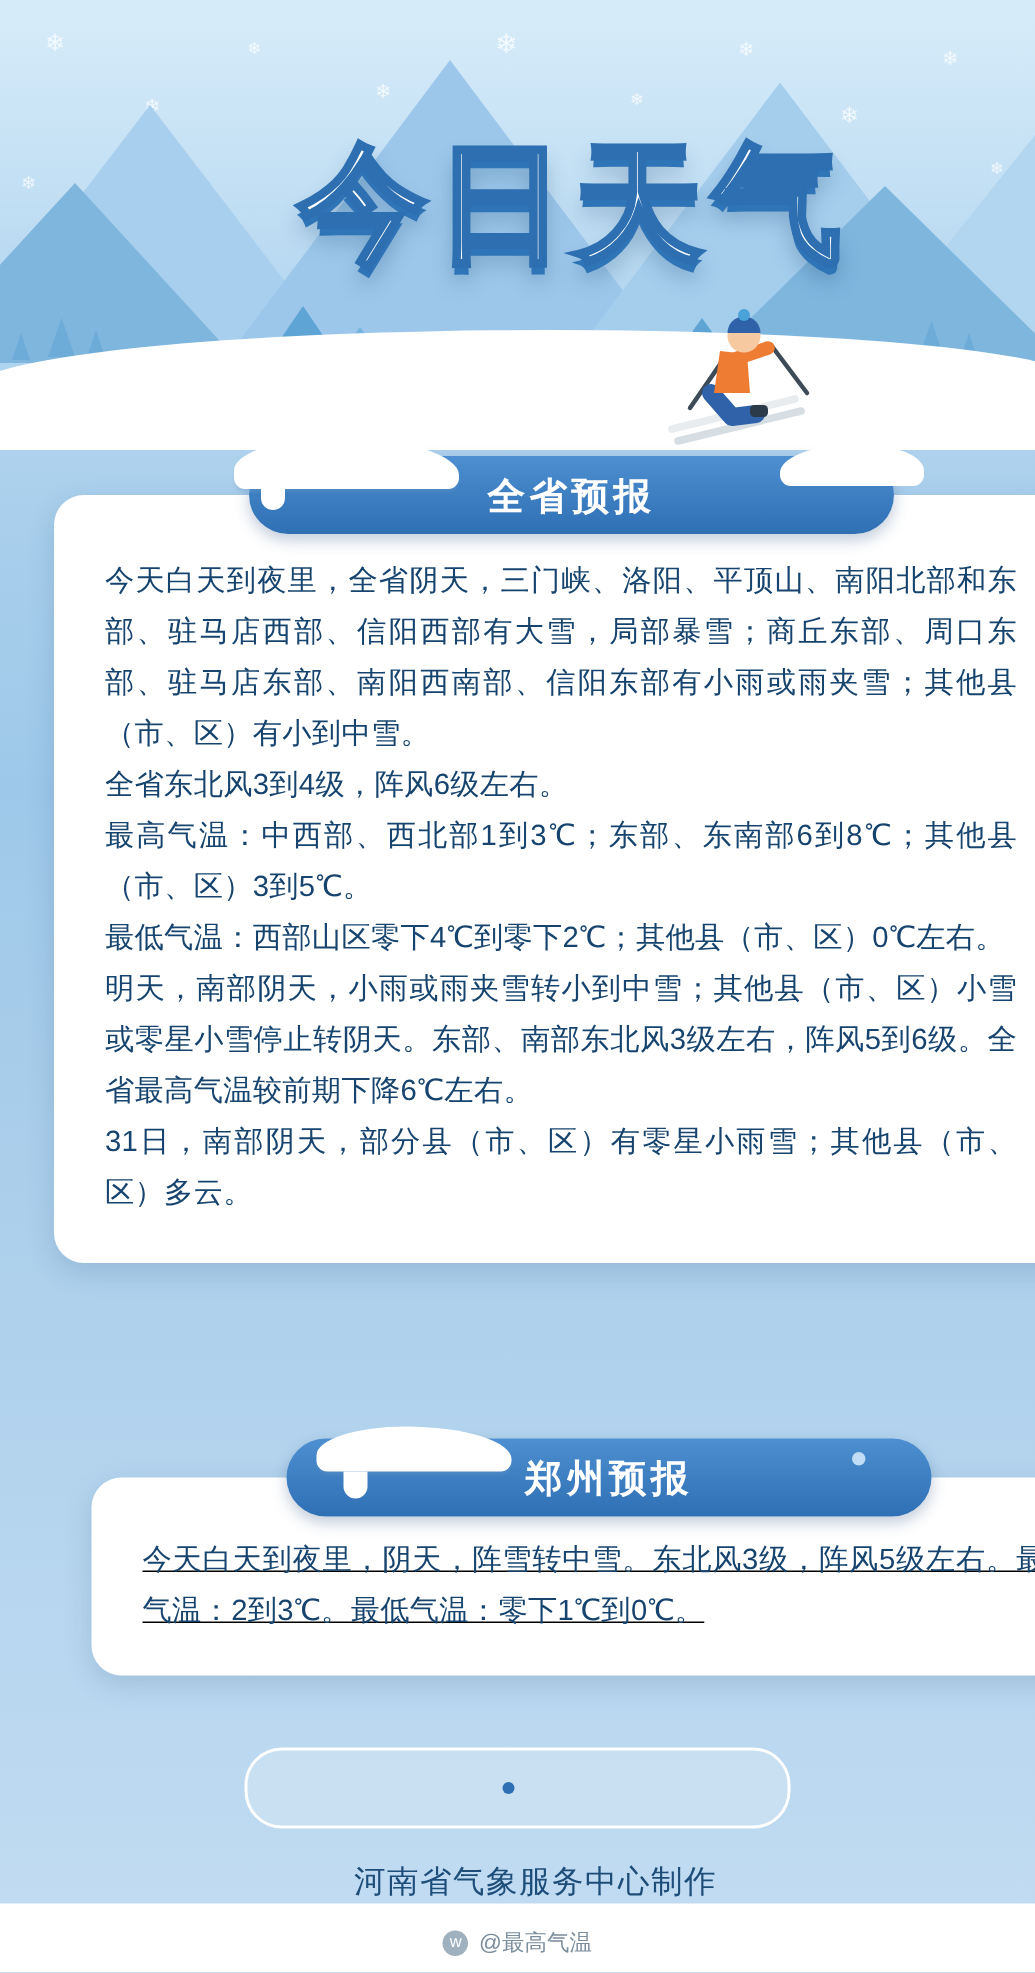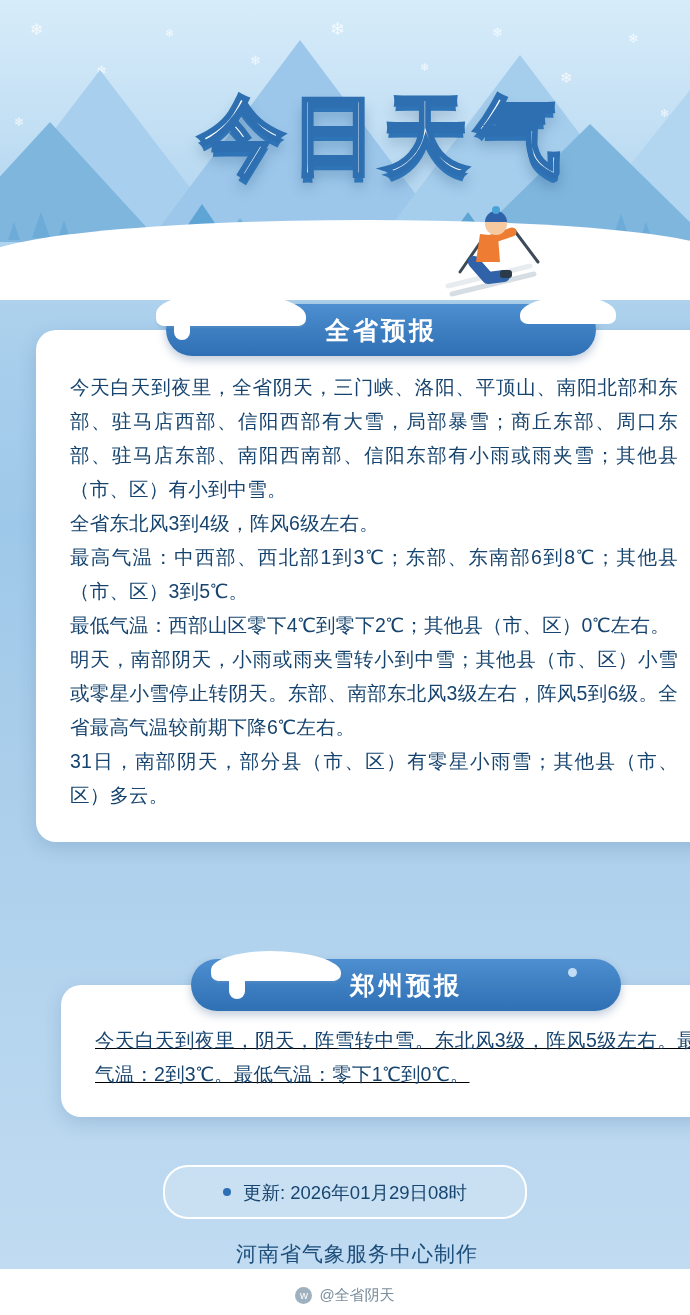--- a/index.html
+++ b/index.html
@@ -365,24 +365,23 @@
       <div class="banner-inner">郑州预报</div>
     </div>
     <div class="snow-cap cap-a" style="left:150px; top:-34px; width:130px; height:30px;"></div>
     <div class="card-inner" style="padding:38px 34px 26px 34px;text-decoration:underline;">
       <div class="body-text">今天白天到夜里，阴天，阵雪转中雪。东北风3级，阵风5级左右。最高气温：2到3℃。最低气温：零下1℃到0℃。</div>
     </div>
   </div>
 
   <div class="update-pill" style="top:1165px;">
     <span class="dot"></span>
-    <span>更新: 2026年01月29日08时</span>
   </div>
 
   <div class="maker" style="top:1240px;margin-left:12px;">河南省气象服务中心制作</div>
 
   <div class="ground-strip"></div>
   <div class="watermark">
     <span class="wb-logo">w</span>
-    <span>@全省阴天</span>
+    <span>@最高气温</span>
   </div>
 
 </div>
 
 </body></html>

